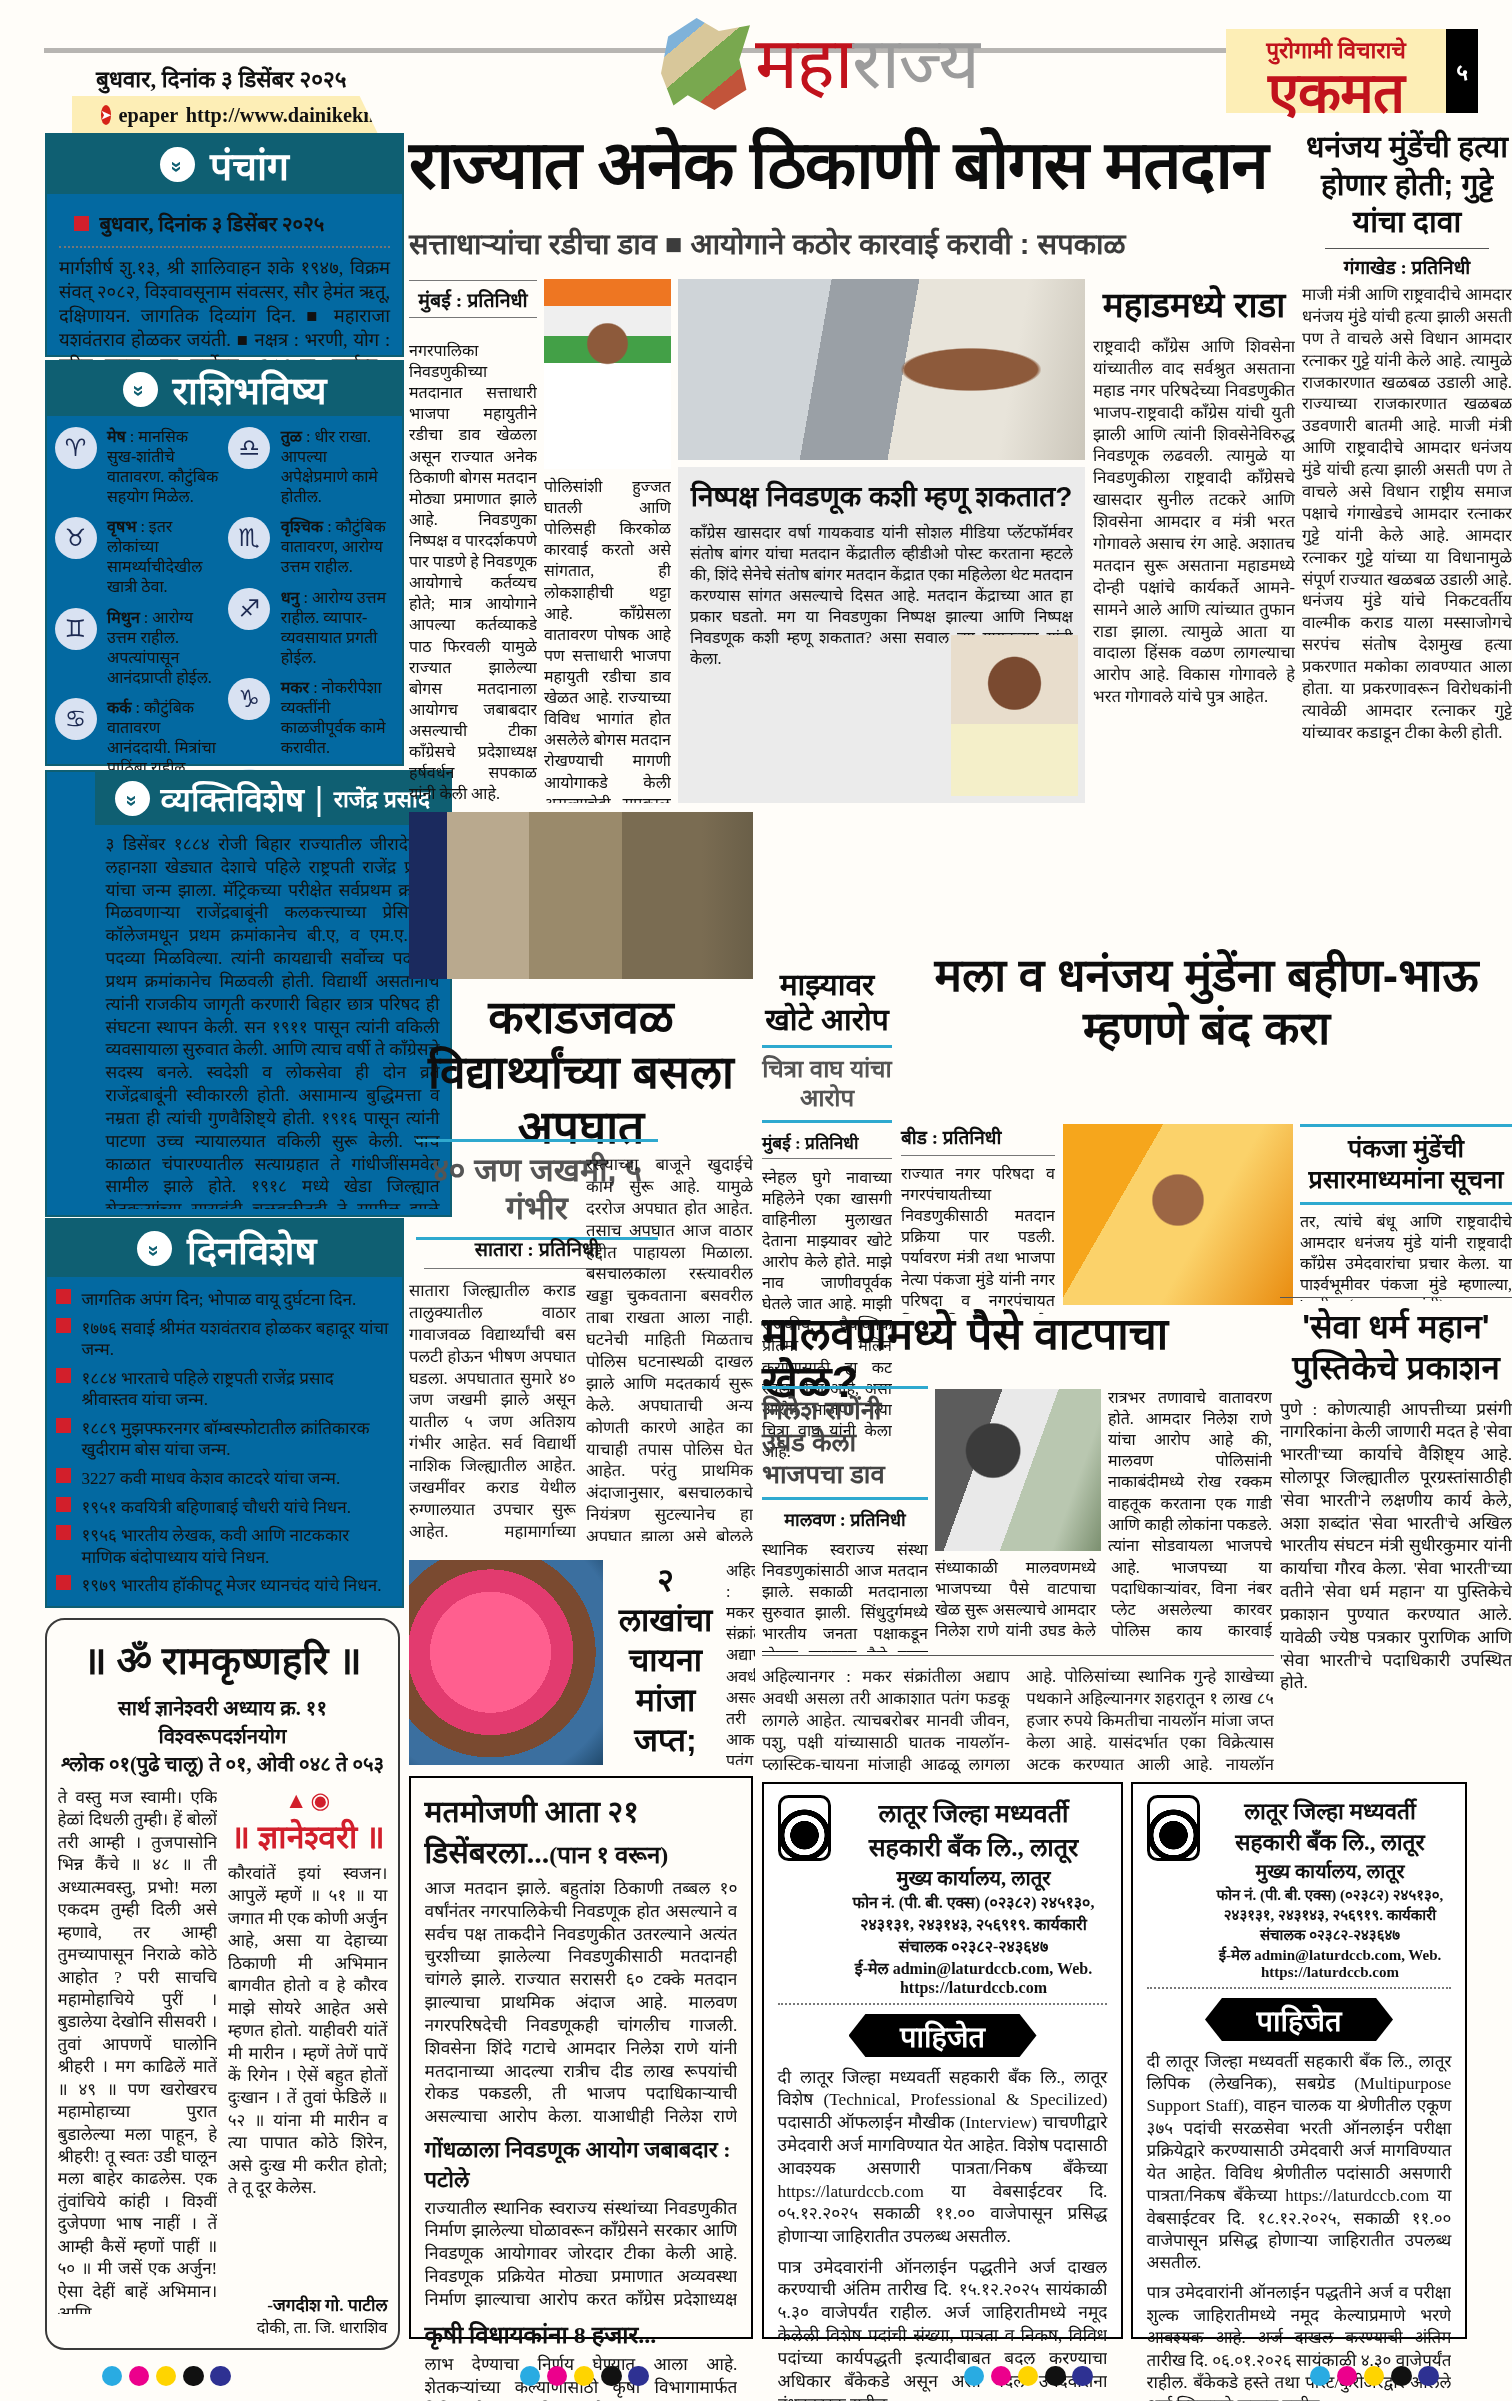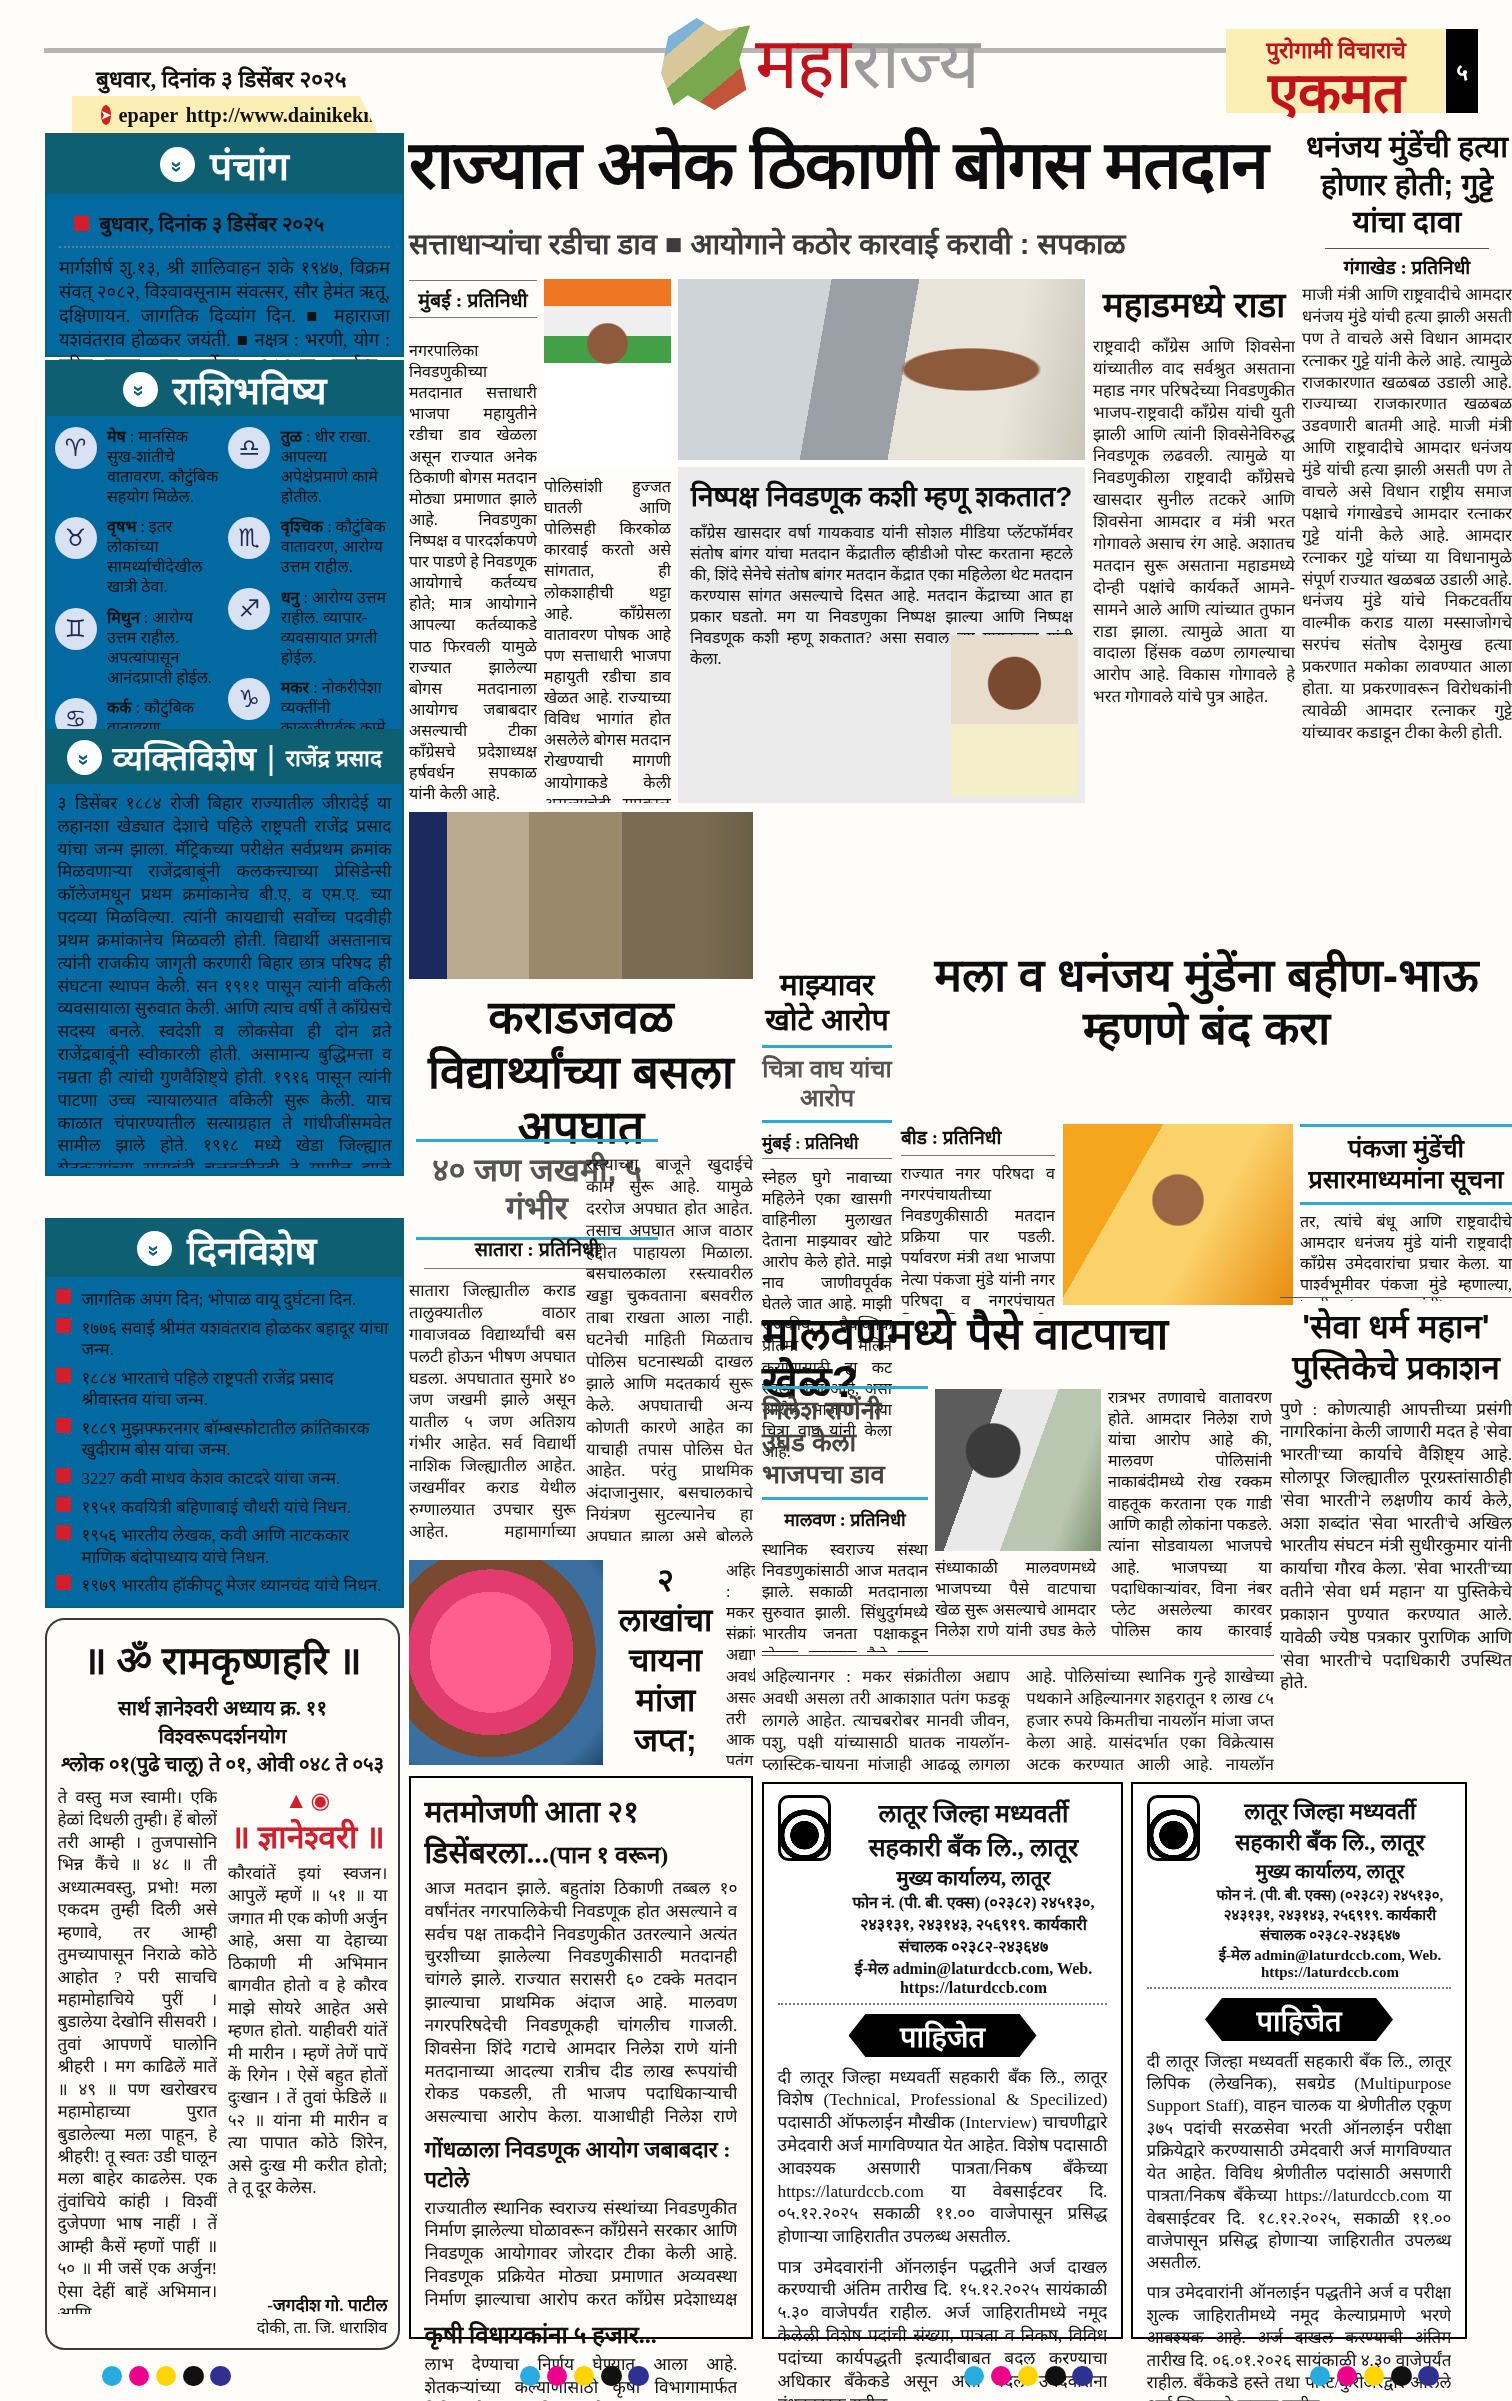--- a/index.html
+++ b/index.html
@@ -157,21 +157,21 @@
             <span class="ztx"><b>कुंभ</b> : <span>उत्साह कायम राखा. सन्मानदायक स्थिती राहील.</span></span>
           </div>
         <div class="zrow">
             <span class="zic">♓</span>
             <span class="ztx"><b>मीन</b> : <span>वरिष्ठ अधिकारी सहयोग देतील. कला क्षेत्राकडे कल वाढेल.</span></span>
           </div>
       </div>
     </div>
   </div>
 
-  <div class="abs sec" style="left:45px;top:729px;width:355px;height:443px;">
+  <div class="abs sec" style="left:45px;top:770px;width:355px;height:443px;padding-left:48px;">
     <div class="sec-head" style="height:53px;font-size:33px;gap:10.5px;">
       <span class="chev">
           <b>»</b>
         </span>
       <span>व्यक्तिविशेष</span>
       <span style="font-weight:normal;">|</span>
       <span style="font-size:22.6px;">राजेंद्र प्रसाद</span>
     </div>
     <div class="jt clip" style="font-size:17.3px;padding:9px 10.5px;height:366px;">३ डिसेंबर १८८४ रोजी बिहार राज्यातील जीरादेई या लहानशा खेड्यात देशाचे पहिले राष्ट्रपती राजेंद्र प्रसाद यांचा जन्म झाला. मॅट्रिकच्या परीक्षेत सर्वप्रथम क्रमांक मिळवणाऱ्या राजेंद्रबाबूंनी कलकत्त्याच्या प्रेसिडेन्सी कॉलेजमधून प्रथम क्रमांकानेच बी.ए, व एम.ए. च्या पदव्या मिळविल्या. त्यांनी कायद्याची सर्वोच्च पदवीही प्रथम क्रमांकानेच मिळवली होती. विद्यार्थी असतानाच त्यांनी राजकीय जागृती करणारी बिहार छात्र परिषद ही संघटना स्थापन केली. सन १९११ पासून त्यांनी वकिली व्यवसायाला सुरुवात केली. आणि त्याच वर्षी ते काँग्रेसचे सदस्य बनले. स्वदेशी व लोकसेवा ही दोन व्रते राजेंद्रबाबूंनी स्वीकारली होती. असामान्य बुद्धिमत्ता व नम्रता ही त्यांची गुणवैशिष्ट्ये होती. १९१६ पासून त्यांनी पाटणा उच्च न्यायालयात वकिली सुरू केली. याच काळात चंपारण्यातील सत्याग्रहात ते गांधीजींसमवेत सामील झाले होते. १९१८ मध्ये खेडा जिल्ह्यात शेतकऱ्यांच्या साराबंदी चळवळीतही ते सामील झाले होते. जालियनवाला बागेतील हत्याकांडाच्या बातमीनंतर वकिली सोडून त्यांनी स्वतःला देशकार्यात झोकून दिले. १९२१ मध्ये बिहारमधील असहकार आंदोलनाचे नेतृत्व त्यांनी केले. १९३४ मध्ये ते काँग्रेसचे अध्यक्ष म्हणून निवडले गेले. पुढे १९४६ च्या हंगामी सरकारात अन्नमंत्री म्हणून त्यांनी काम पाहिले. घटना समितीच्या अध्यक्षपदीही त्यांची निवड झाली होती. २६ जानेवारी १९५० पासून ते १९६२ पर्यंत ते भारताचे राष्ट्रपती होते. त्यांना 'भारतरत्न' हा सर्वोच्च बहुमान देण्यात आला होता.</div>
   </div>
@@ -338,21 +338,21 @@
   <div class="abs" style="left:762px;top:1655px;width:512px;border-top:1.5px solid #555;"></div>
   <div class="abs jt clip" style="left:762px;top:1666px;width:512px;height:110px;font-size:16.6px;column-count:2;column-gap:16.6px;">अहिल्यानगर :  मकर संक्रांतीला अद्याप अवधी असला तरी आकाशात पतंग फडकू लागले आहेत. त्याचबरोबर मानवी जीवन, पशु, पक्षी यांच्यासाठी घातक नायलॉन-प्लास्टिक-चायना मांजाही आढळू लागला आहे. पोलिसांच्या स्थानिक गुन्हे शाखेच्या पथकाने अहिल्यानगर शहरातून १ लाख ८५ हजार रुपये किमतीचा नायलॉन मांजा जप्त केला आहे. यासंदर्भात एका विक्रेत्यास अटक करण्यात आली आहे. नायलॉन मांजाची विक्री करणाऱ्यांस राज्य सरकारने बंदी घातलेली आहे. अहिल्यानगर महापालिकेने ठराव करूनही या मांजाची विक्री सुरूच आहे.</div>
 
   <div class="abs" style="left:409px;top:1776px;width:344px;height:563px;border:2.3px solid #000;padding:12px 13.6px;box-sizing:border-box;">
     <div style="font-size:30px;font-weight:900;">
       <span>मतमोजणी आता २१ डिसेंबरला...</span><span style="font-size:24px;">(पान १ वरून)</span>
     </div>
     <div class="jt clip" style="font-size:17.3px;height:249px;margin-top:6px;">आज मतदान झाले. बहुतांश ठिकाणी तब्बल १० वर्षांनंतर नगरपालिकेची निवडणूक होत असल्याने व सर्वच पक्ष ताकदीने निवडणुकीत उतरल्याने अत्यंत चुरशीच्या झालेल्या निवडणुकीसाठी मतदानही चांगले झाले. राज्यात सरासरी ६० टक्के मतदान झाल्याचा प्राथमिक अंदाज आहे. मालवण नगरपरिषदेची निवडणूकही चांगलीच गाजली. शिवसेना शिंदे गटाचे आमदार निलेश राणे यांनी मतदानाच्या आदल्या रात्रीच दीड लाख रूपयांची रोकड पकडली, ती भाजप पदाधिकाऱ्याची असल्याचा आरोप केला. याआधीही निलेश राणे यांनी स्टिंग ऑपरेशन करत रोकड पकडून दिली होती.</div>
     <div style="font-size:22px;font-weight:900;margin-top:6px;">गोंधळाला निवडणूक  आयोग जबाबदार : पटोले</div>
     <div class="jt clip" style="font-size:17.3px;height:113px;margin-top:4.5px;">राज्यातील स्थानिक स्वराज्य संस्थांच्या निवडणुकीत निर्माण झालेल्या घोळावरून काँग्रेसने सरकार आणि निवडणूक आयोगावर जोरदार टीका केली आहे. निवडणूक प्रक्रियेत मोठ्या प्रमाणात अव्यवस्था निर्माण झाल्याचा आरोप करत काँग्रेस प्रदेशाध्यक्ष नाना पटोले यांनी या गोंधळाला निवडणूक आयोगच जबाबदार असल्याचे म्हटले आहे.</div>
-    <div style="font-size:24px;font-weight:900;margin-top:6px;">कृषी विधायकांना ५ हजार...</div>
+    <div style="font-size:24px;font-weight:900;margin-top:6px;">कृषी विधायकांना 8 हजार...</div>
     <div class="jt clip" style="font-size:17.3px;height:90px;margin-top:4.5px;">लाभ देण्याचा निर्णय घेण्यात आला आहे. शेतकऱ्यांच्या कल्याणासाठी कृषी विभागामार्फत विविध योजना राबविण्यात येत असून नुकसानग्रस्त शेतकऱ्यांना प्रत्येकी ५ हजार रुपयांची मदत देण्यात येणार आहे. खरीप हंगामातील पीक विमा योजनेचा लाभही शेतकऱ्यांना मिळणार असल्याची माहिती कृषी विभागाच्या वतीने देण्यात आली आहे.</div>
   </div>
 
   <div class="abs ad" style="left:762px;top:1782px;width:361px;height:557px;box-sizing:border-box;">
     <div style="display:flex;gap:9px;align-items:flex-start;">
       <div style="width:47px;height:60px;flex:none;border:3.8px solid #000;border-radius:10.5px;background:
           radial-gradient(circle at 50% 62%, #000 0 32%, #fff 33% 45%, #000 46% 58%, rgba(0,0,0,0) 59%);"></div>
       <div style="flex:1;">
         <div class="ad-name">लातूर जिल्हा मध्यवर्ती सहकारी बँक लि., लातूर</div>
         <div class="ad-c" style="font-size:20.3px;">मुख्य कार्यालय, लातूर</div>

